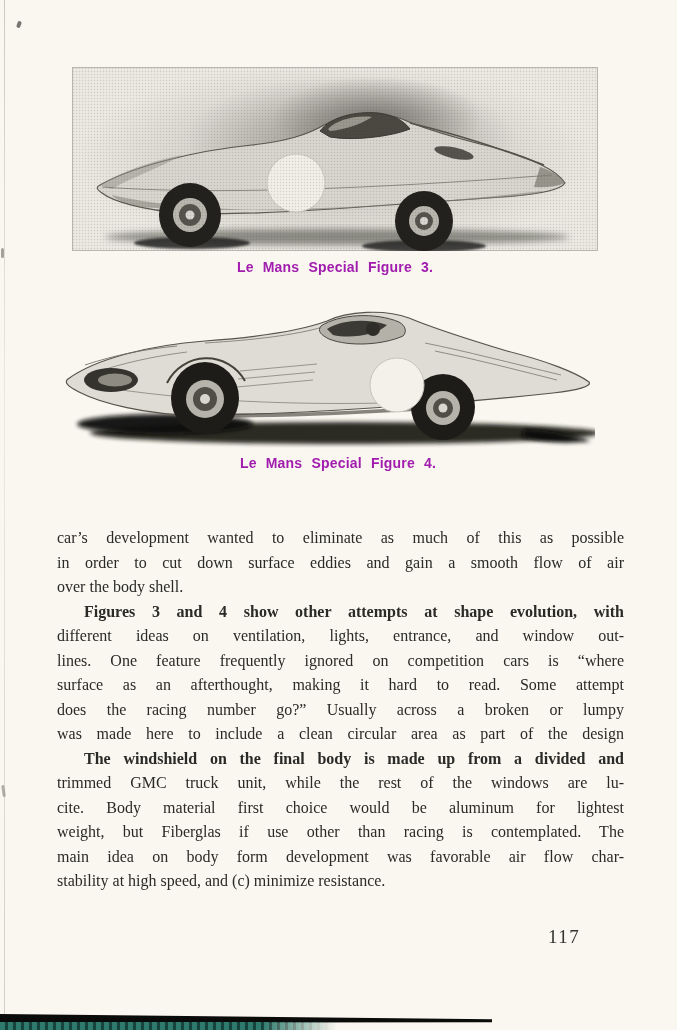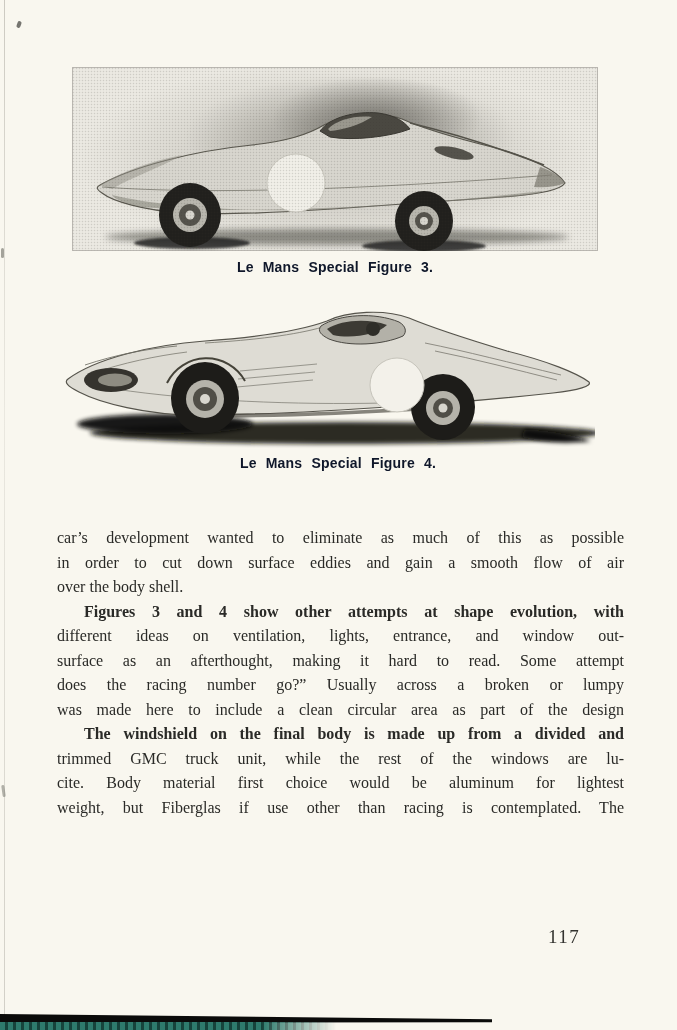--- a/index.html
+++ b/index.html
@@ -22,21 +22,21 @@
         box-shadow:inset 0 0 0 1px rgba(95,93,85,.35);}
   .fig3::after{content:"";position:absolute;inset:0;pointer-events:none;
         background-image:radial-gradient(circle, rgba(55,53,48,0.16) 0.6px, transparent 1.1px);
         background-size:3px 3px;}
   .fig3 svg,.fig4 svg{position:absolute;left:0;top:0;}
 
   
   .fig4{position:absolute;left:55px;top:293px;width:540px;height:160px;margin:0;}
 
   .caption{position:absolute;font-family:"Liberation Sans", sans-serif;font-weight:bold;
-        font-size:14px;letter-spacing:.2px;word-spacing:5px;color:#0f172a;text-align:center;}
+        font-size:14px;letter-spacing:.2px;word-spacing:5px;color:#a21caf;text-align:center;}
   .cap3{left:72px;top:259px;width:526px;}
   .cap4{left:55px;top:455px;width:566px;}
 
   .bodytext{position:absolute;left:57px;top:526px;width:567px;
         font-size:16px;line-height:24.5px;}
   .line{text-align:justify;text-align-last:justify;white-space:normal;}
   .line.last{text-align:center;text-align-last:left;}
   .line.ind{text-indent:27px;font-weight:bold;}
 
   .pagenum{position:absolute;left:548px;top:926px;width:40px;font-size:19px;
@@ -163,29 +163,32 @@
 
   <div class="bodytext">
     <div class="para">
       <div class="line">car’s development wanted to eliminate as much of this as possible</div>
       <div class="line">in order to cut down surface eddies and gain a smooth flow of air</div>
       <div class="line last">over the body shell.</div>
     </div>
     <div class="para">
       <div class="line ind">Figures 3 and 4 show other attempts at shape evolution, with</div>
       <div class="line">different ideas on ventilation, lights, entrance, and window out-</div>
+      <div class="line">lines. One feature frequently ignored on competition cars is “where</div>
       <div class="line">surface as an afterthought, making it hard to read. Some attempt</div>
       <div class="line">does the racing number go?” Usually across a broken or lumpy</div>
       <div class="line">was made here to include a clean circular area as part of the design</div>
     </div>
     <div class="para">
       <div class="line ind">The windshield on the final body is made up from a divided and</div>
       <div class="line">trimmed GMC truck unit, while the rest of the windows are lu-</div>
       <div class="line">cite. Body material first choice would be aluminum for lightest</div>
       <div class="line">weight, but Fiberglas if use other than racing is contemplated. The</div>
+      <div class="line">main idea on body form development was favorable air flow char-</div>
+      <div class="line last">stability at high speed, and (c) minimize resistance.</div>
     </div>
   </div>
 
   <div class="pagenum">117</div>
 
   <div class="edge-black"></div>
   <div class="edge-teal"></div>
 
 </div>
 

